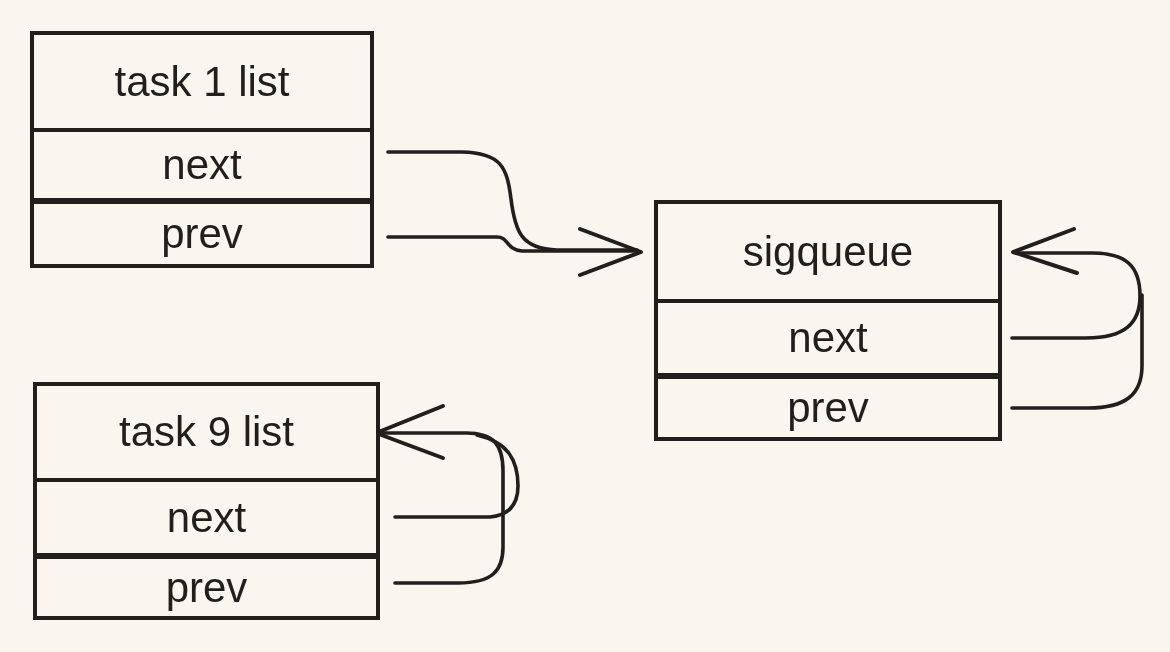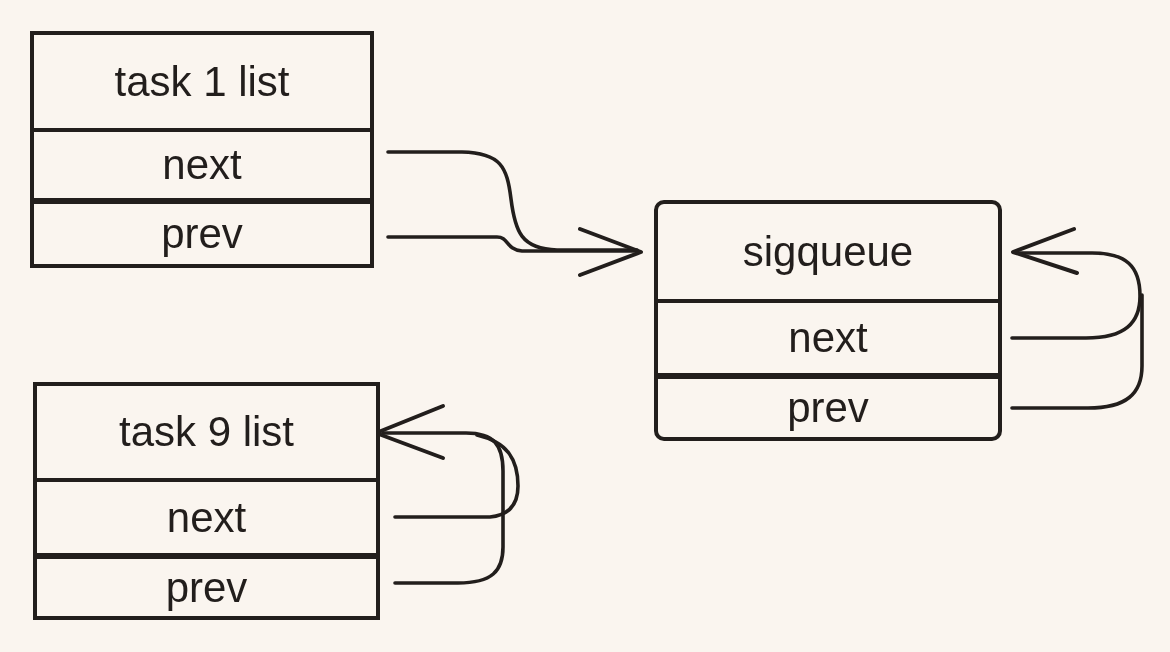--- a/index.html
+++ b/index.html
@@ -29,21 +29,21 @@
     box-sizing: content-box;
   }
   .title { border-bottom: 4px solid var(--ink); }
   .f1 { border-bottom: 6px solid var(--ink); }
   .f2 { flex: 1; }
 
   #box-task1 { left: 30px; top: 31px; width: 344px; height: 237px; }
   #box-task1 .title { height: 93px; }
   #box-task1 .f1 { height: 66px; }
 
-  #box-sigqueue { left: 654px; top: 200px; width: 348px; height: 241px; border-radius: 10px; }
+  #box-sigqueue { left: 654px; top: 200px; width: 348px; height: 241px; }
   #box-sigqueue .title { height: 95px; }
   #box-sigqueue .f1 { height: 70px; }
 
   #box-task2 { left: 33px; top: 382px; width: 347px; height: 238px; }
   #box-task2 .title { height: 92px; }
   #box-task2 .f1 { height: 71px; }
 </style>
 </head>
 <body>
 

